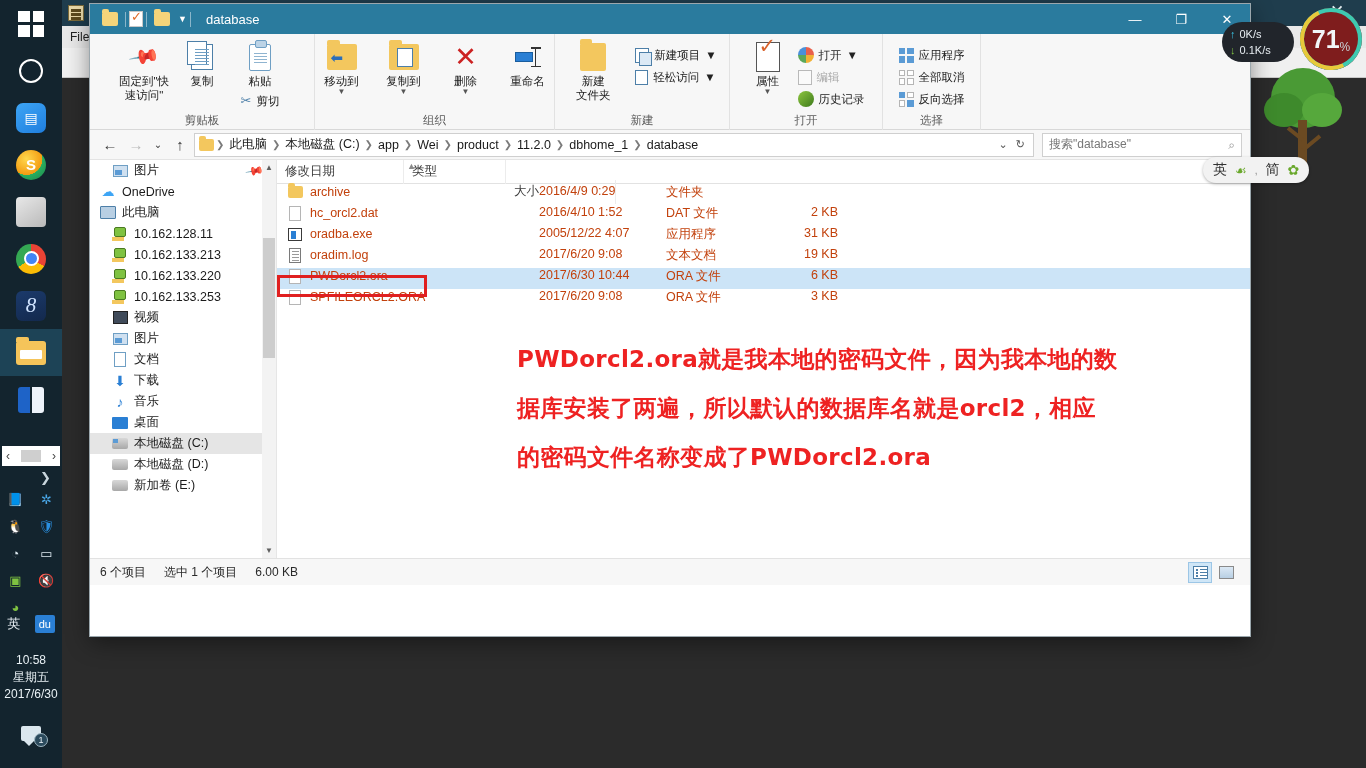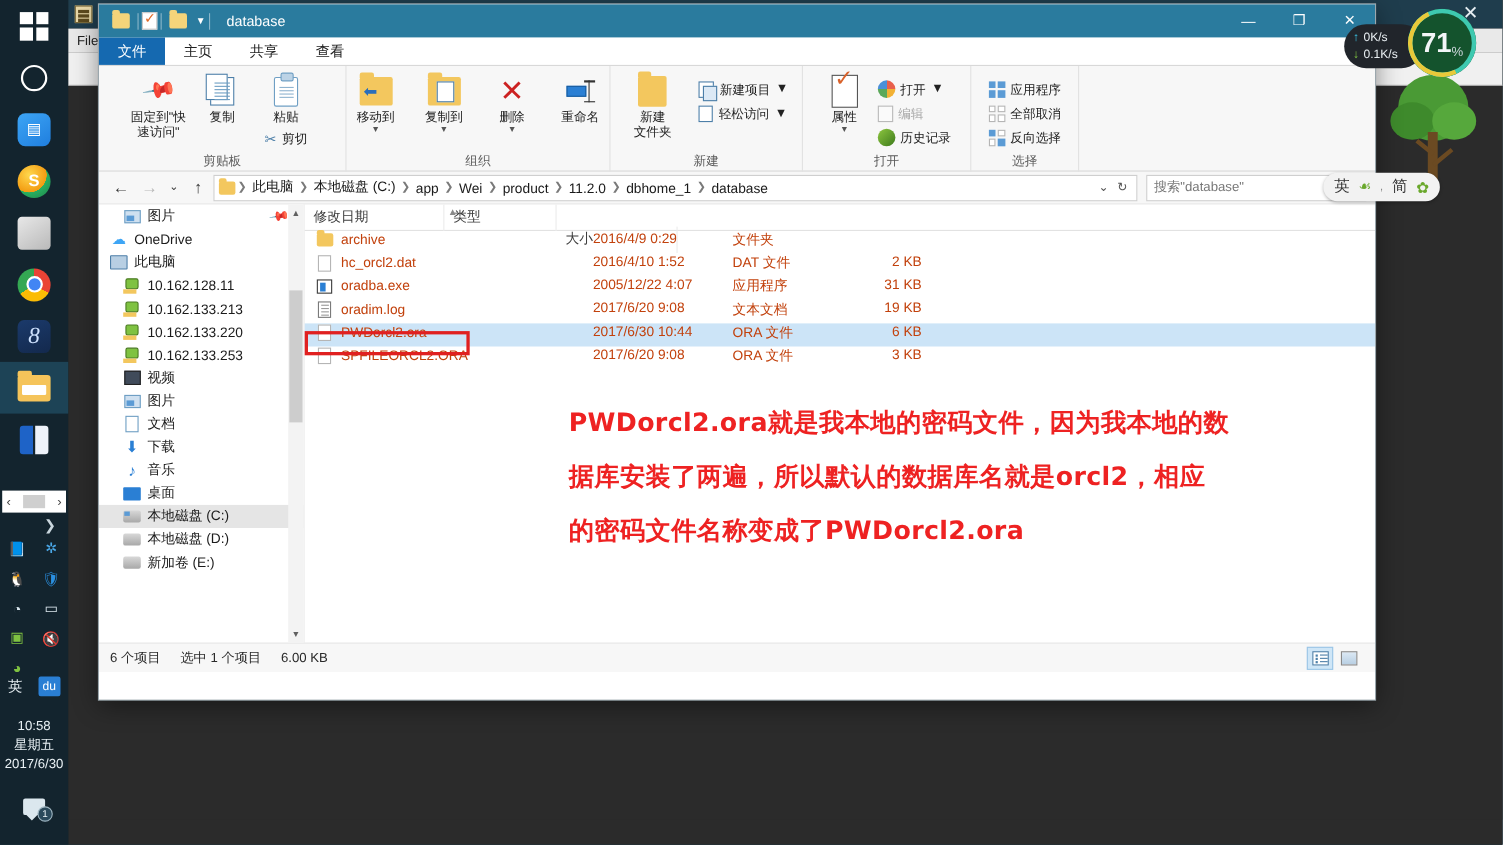--- a/index.html
+++ b/index.html
@@ -333,22 +333,22 @@
   .vb-tile { width: 15px; height: 13px; border: 1px solid #8a8a8a; background: linear-gradient(#dce9f5,#b8cfe3);}
 
   
   #netspeed { position: absolute; right: 72px; top: 22px; width: 72px; height: 40px;
     background: #21252b; border-radius: 20px; color: #e8eef2; font-size: 11px;
     display: flex; flex-direction: column; justify-content: center; padding-left: 8px;
     z-index: 60; }
   #netspeed div { display: flex; align-items: center; gap: 4px; line-height: 16px;}
   #netspeed .up { color: #3bc6e8; }
   #netspeed .dn { color: #7fc241; }
-  #cpuring { position: absolute; right: 24px; top: 8px; width: 62px; height: 62px; border-radius: 50%;
-    background: #14532d; z-index: 61; display: flex; align-items: center; justify-content: center;
+  #cpuring { position: absolute; right: 4px; top: 8px; width: 62px; height: 62px; border-radius: 50%;
+    background: #7f1d1d; z-index: 61; display: flex; align-items: center; justify-content: center;
     box-shadow: inset 0 0 0 4px #3ec9b0;}
   #cpuring:before { content:""; position: absolute; inset: 0; border-radius: 50%;
     border: 4px solid transparent; border-bottom-color: #e8c93a; border-left-color:#e8c93a; transform: rotate(20deg);}
   #cpuring .val { color: #f2f6f8; font-size: 25px; font-weight: bold; }
   #cpuring .pct { color: #c9d3d8; font-size: 12px; align-self: flex-end; margin-bottom: 16px; }
 
   #imebar { position: absolute; left: 1203px; top: 157px; height: 26px;
     background: #f2f2f2; border-radius: 13px; display: flex; align-items: center;
     padding: 0 10px; gap: 8px; z-index: 62; box-shadow: 0 1px 3px rgba(0,0,0,0.3);}
   #imebar span { font-size: 14px; color: #333; }
@@ -391,26 +391,20 @@
     <span class="qat-drop">▼</span>
     <span class="qat-sep"></span>
     <span id="ex-title-text">database</span>
     <div id="ex-winbtns">
       <div>—</div>
       <div>❐</div>
       <div>✕</div>
     </div>
   </div>
 
-  <div id="ex-tabs">
-    <div class="ex-tab file">文件</div>
-    <div class="ex-tab">主页</div>
-    <div class="ex-tab">共享</div>
-    <div class="ex-tab">查看</div>
-  </div>
 
   <div id="ex-ribbon">
 
     <div class="rib-group" style="width:225px">
       <div class="rib-row">
         <div class="big-btn">
           <span class="gl">
               <span class="g-pin">📌</span>
             </span>
           <span style="white-space:pre-line">固定到"快

